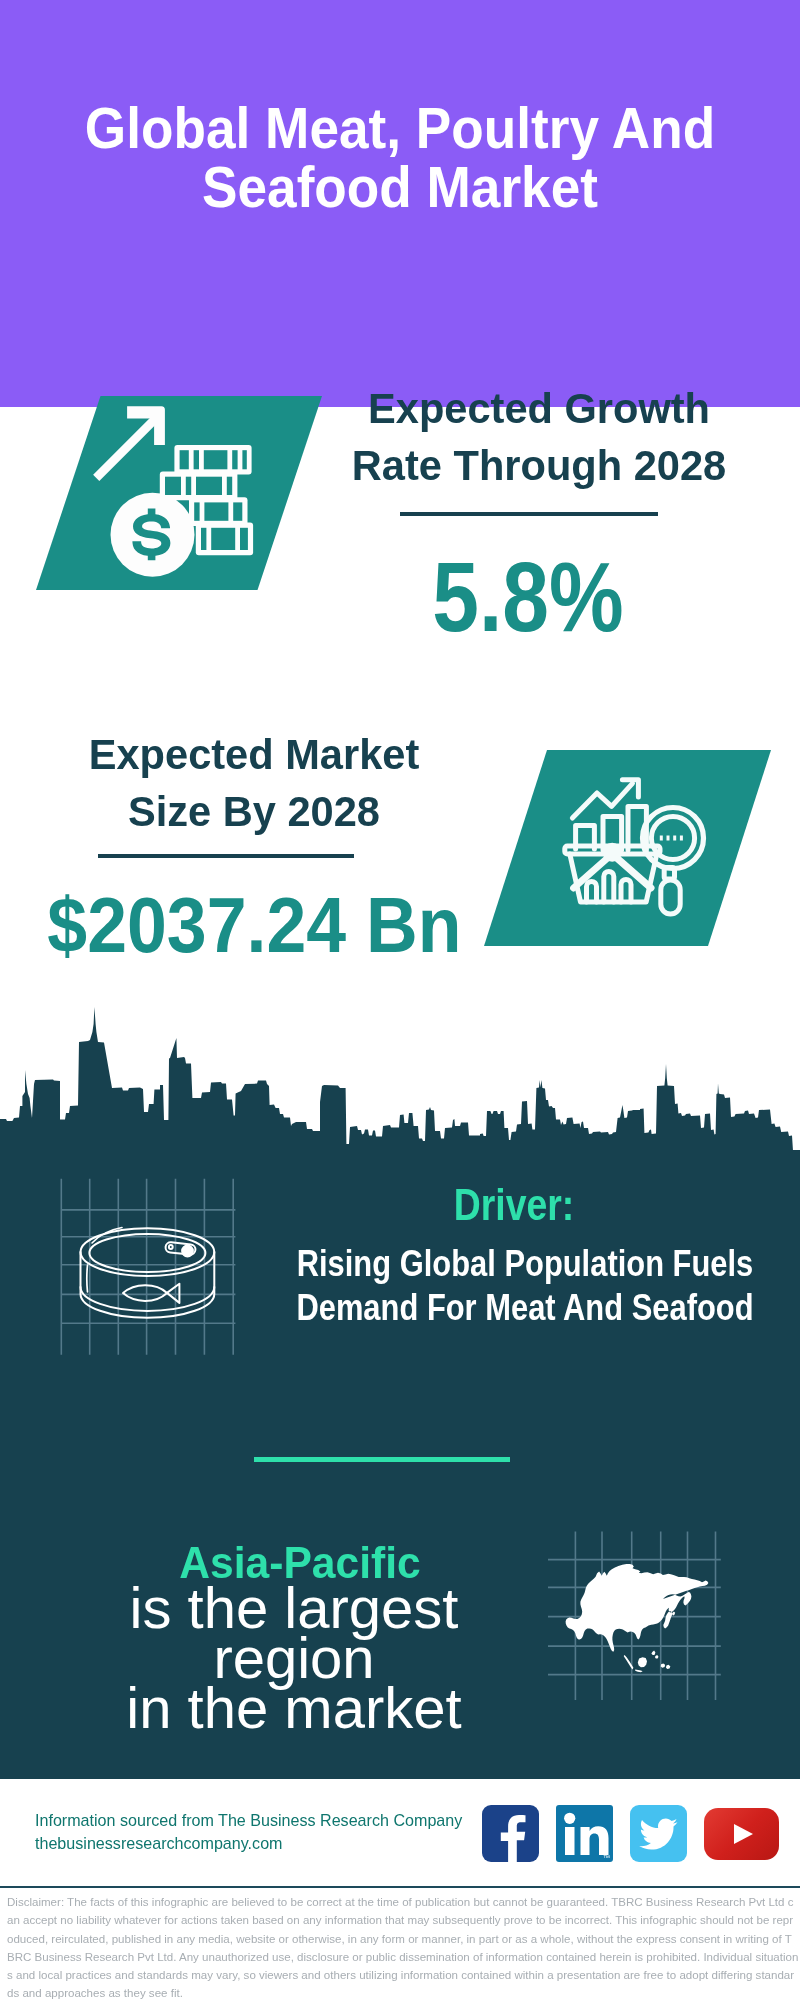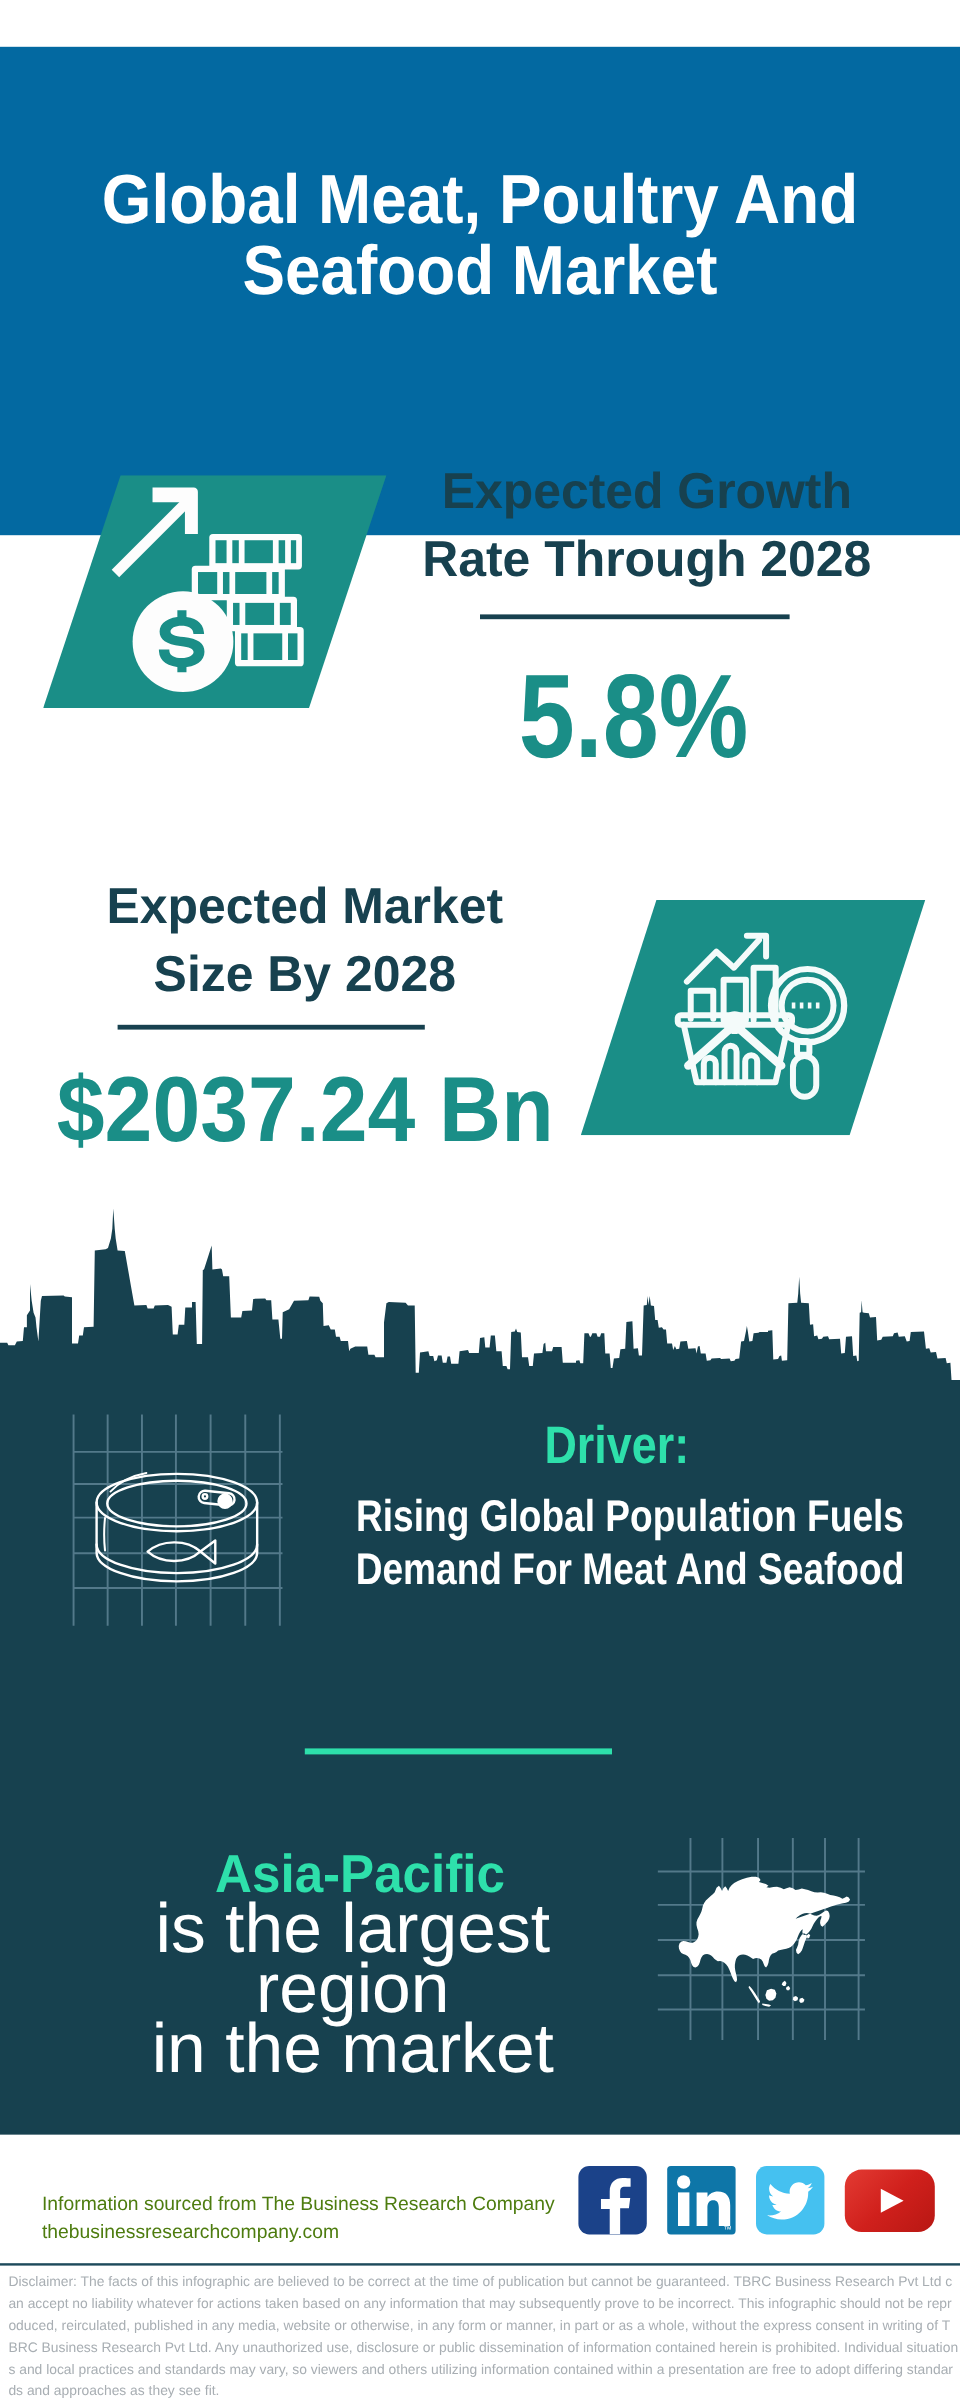--- a/index.html
+++ b/index.html
@@ -1,20 +1,20 @@
 <!DOCTYPE html>
 <html><head>
 <meta charset="utf-8">
 <style>
   html,body{margin:0;padding:0;}
   body{width:800px;height:2000px;background:#fff;font-family:"Liberation Sans",sans-serif;overflow:hidden;}
   .page{position:relative;width:800px;height:2000px;background:#fff;}
 
   
-  .header{position:absolute;left:0;top:0;width:800px;height:407px;background:#0369a1;margin-top:39px;}
+  .header{position:absolute;left:0;top:0;width:800px;height:407px;background:#8b5cf6;}
   .header h1{margin:0;position:absolute;left:0;right:0;top:98.5px;text-align:center;color:#fff;
              font-size:57.8px;line-height:59px;font-weight:bold;white-space:pre-line;transform:scaleX(0.92);}
   .para{position:absolute;background:#1a8e87;}
   .para svg{position:absolute;left:0;top:0;}
   .stat-title{position:absolute;color:#17414f;font-size:42px;line-height:57px;font-weight:bold;
               text-align:center;white-space:pre-line;letter-spacing:0px;
               transform:scaleX(0.99);}
   .stat-rule{position:absolute;height:4px;background:#17414f;}
   .stat-value{position:absolute;color:#1a8e87;font-weight:bold;text-align:center;white-space:nowrap;}
 
@@ -26,21 +26,21 @@
   .driver-title{position:absolute;color:#2ee0ab;font-size:44px;line-height:44px;font-weight:bold;text-align:center;transform:scaleX(0.85);}
   .driver-text{position:absolute;color:#fff;font-size:37px;line-height:43.5px;font-weight:bold;text-align:center;white-space:pre;transform:scaleX(0.835);}
   .mid-rule{position:absolute;height:4px;background:#2ee0ab;}
 
   
   .region-head{position:absolute;color:#2ee0ab;font-size:44.5px;line-height:44.5px;font-weight:bold;text-align:center;transform:scaleX(0.957);}
   .region-text{position:absolute;color:#fff;font-size:58px;line-height:50px;font-weight:normal;text-align:center;white-space:pre-line;}
 
   
   .footer{position:absolute;left:0;top:1779px;width:800px;height:221px;background:#fff;}
-  .src-text{position:absolute;left:35px;top:30px;color:#4d7c0f;font-size:16.1px;line-height:22.5px;white-space:pre-line;margin-top:17px;}
+  .src-text{position:absolute;left:35px;top:30px;color:#0f766e;font-size:16.1px;line-height:22.5px;white-space:pre-line;}
   .social{position:absolute;display:flex;gap:17px;align-items:flex-start;}
   .social .ic{position:relative;display:block;overflow:hidden;}
   .hr-dark{position:absolute;left:0;width:800px;height:2.5px;background:#1d4a5b;}
   .disclaimer{position:absolute;left:7px;top:114px;width:792px;color:#a8aeb3;font-size:11.55px;line-height:18.3px;text-align:left;word-break:break-all;}
 </style>
 </head>
 <body>
 
 <div class="page">
 

